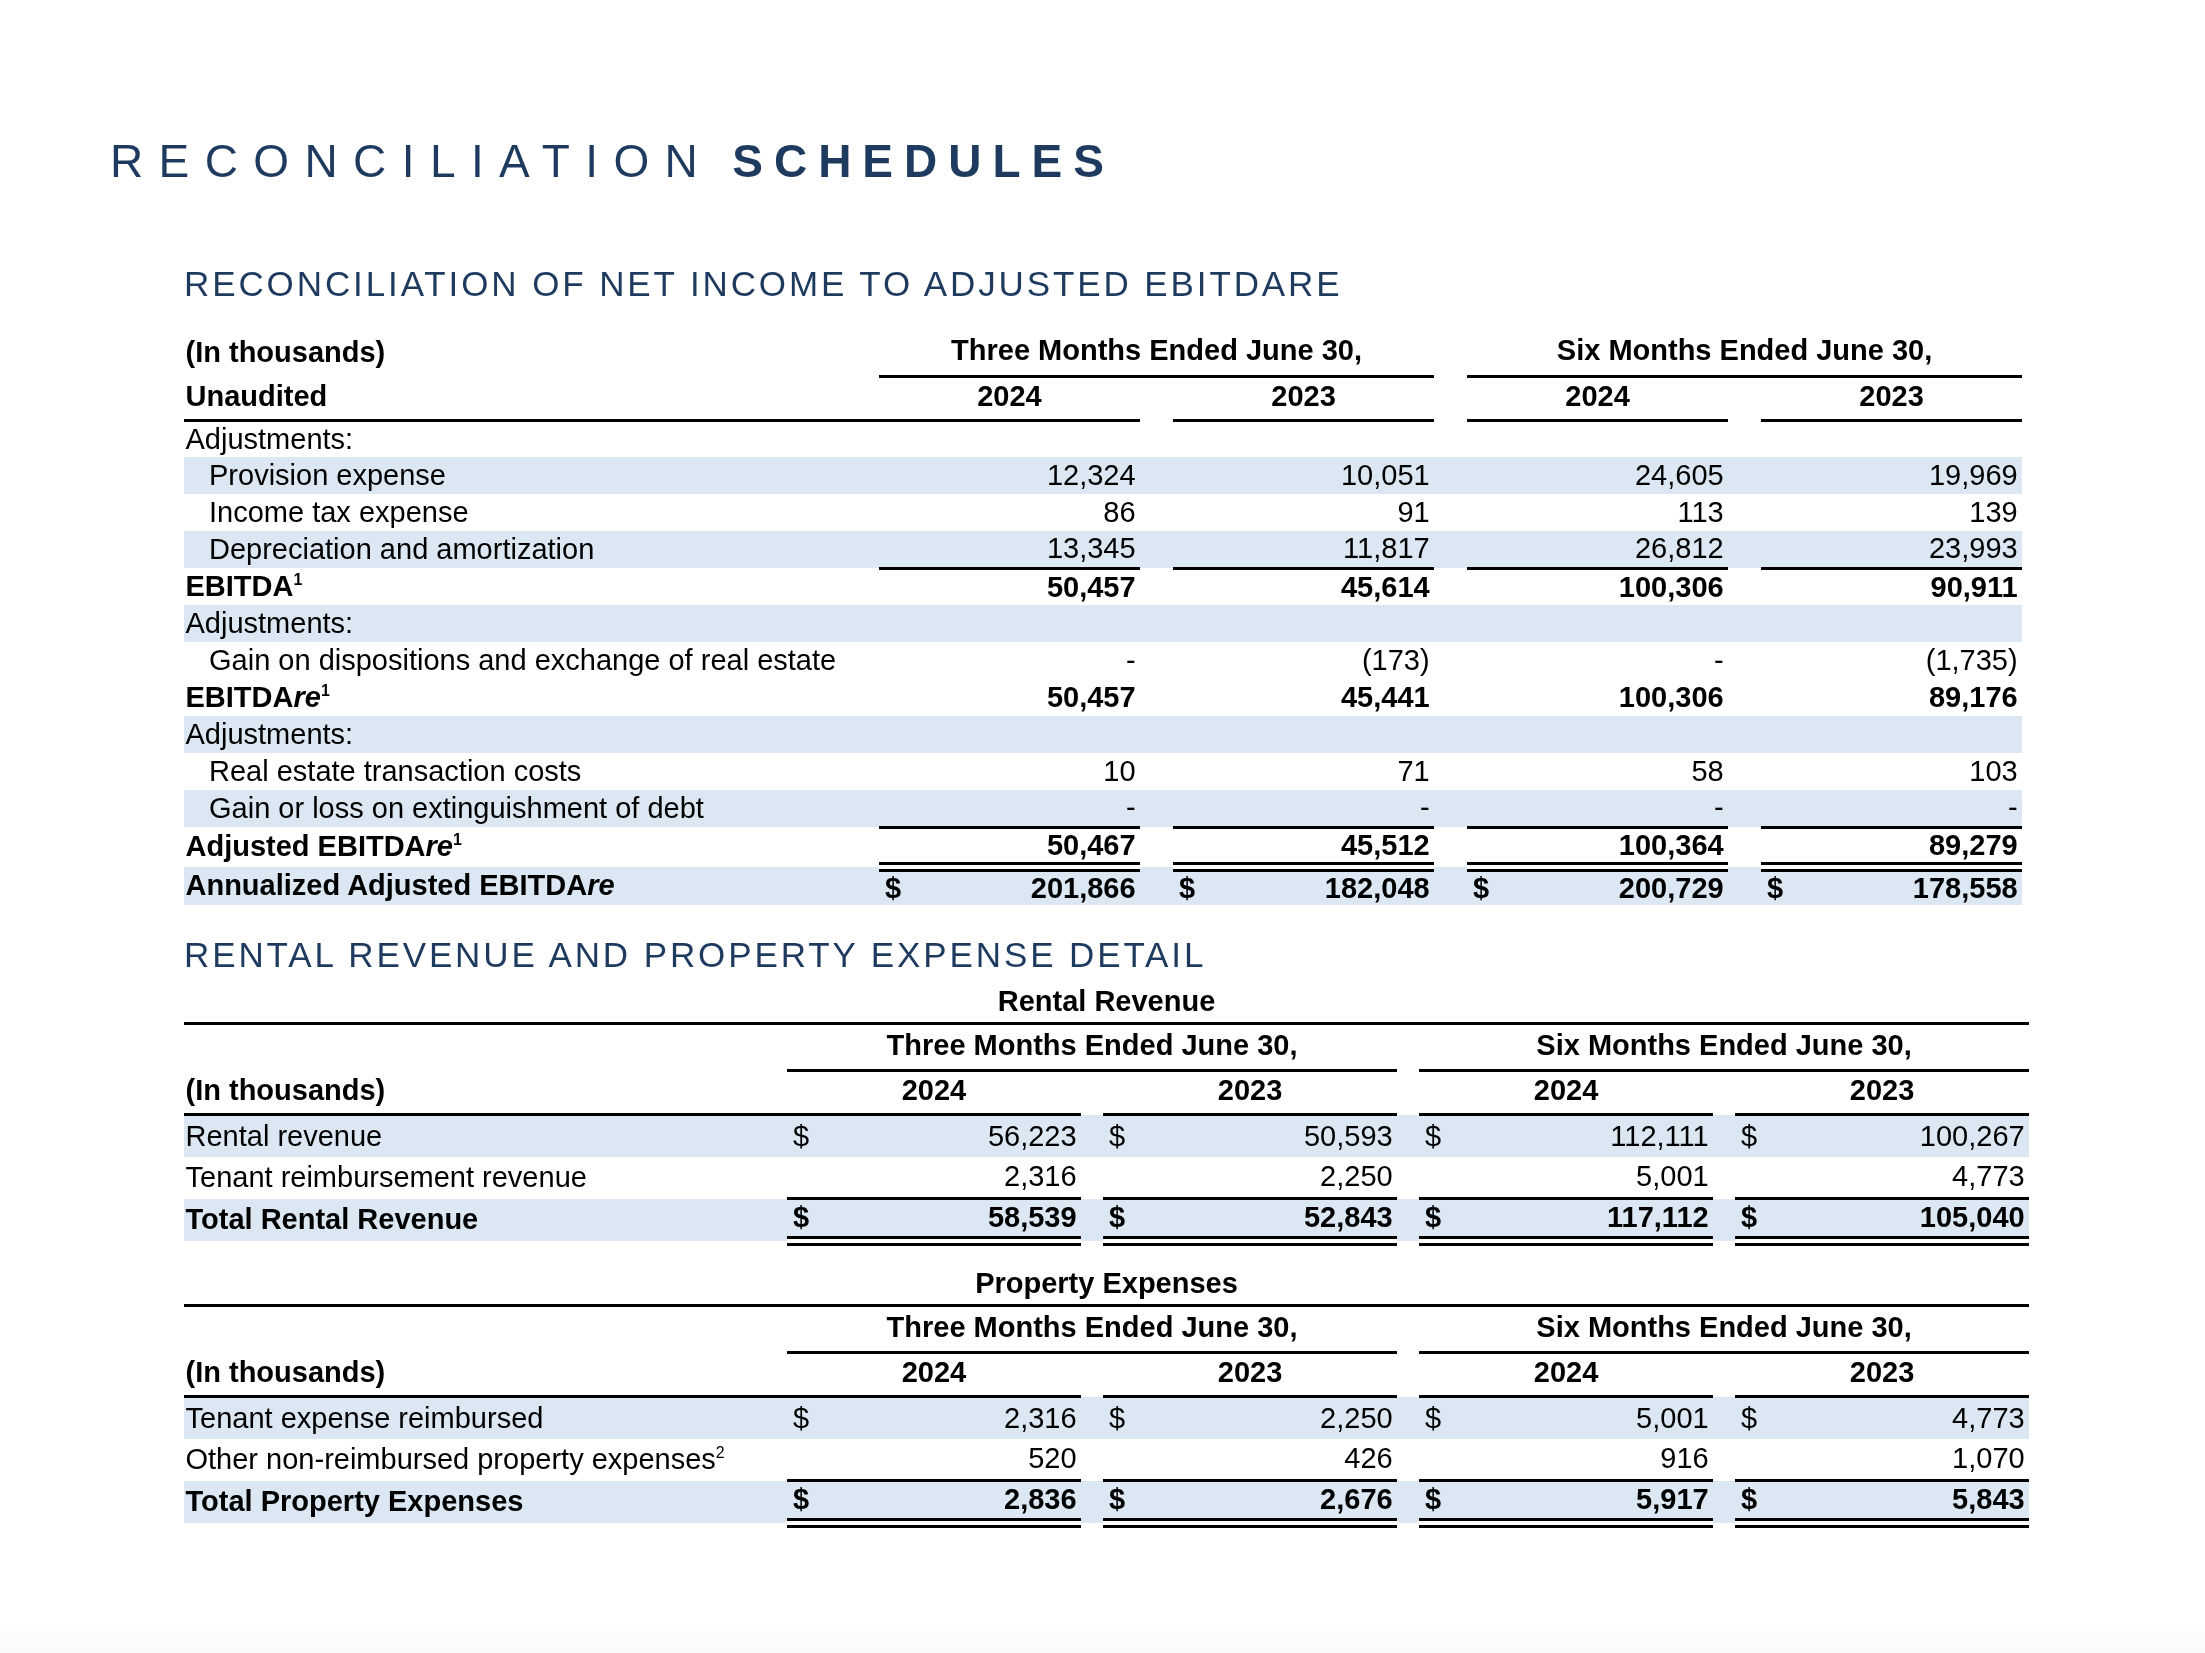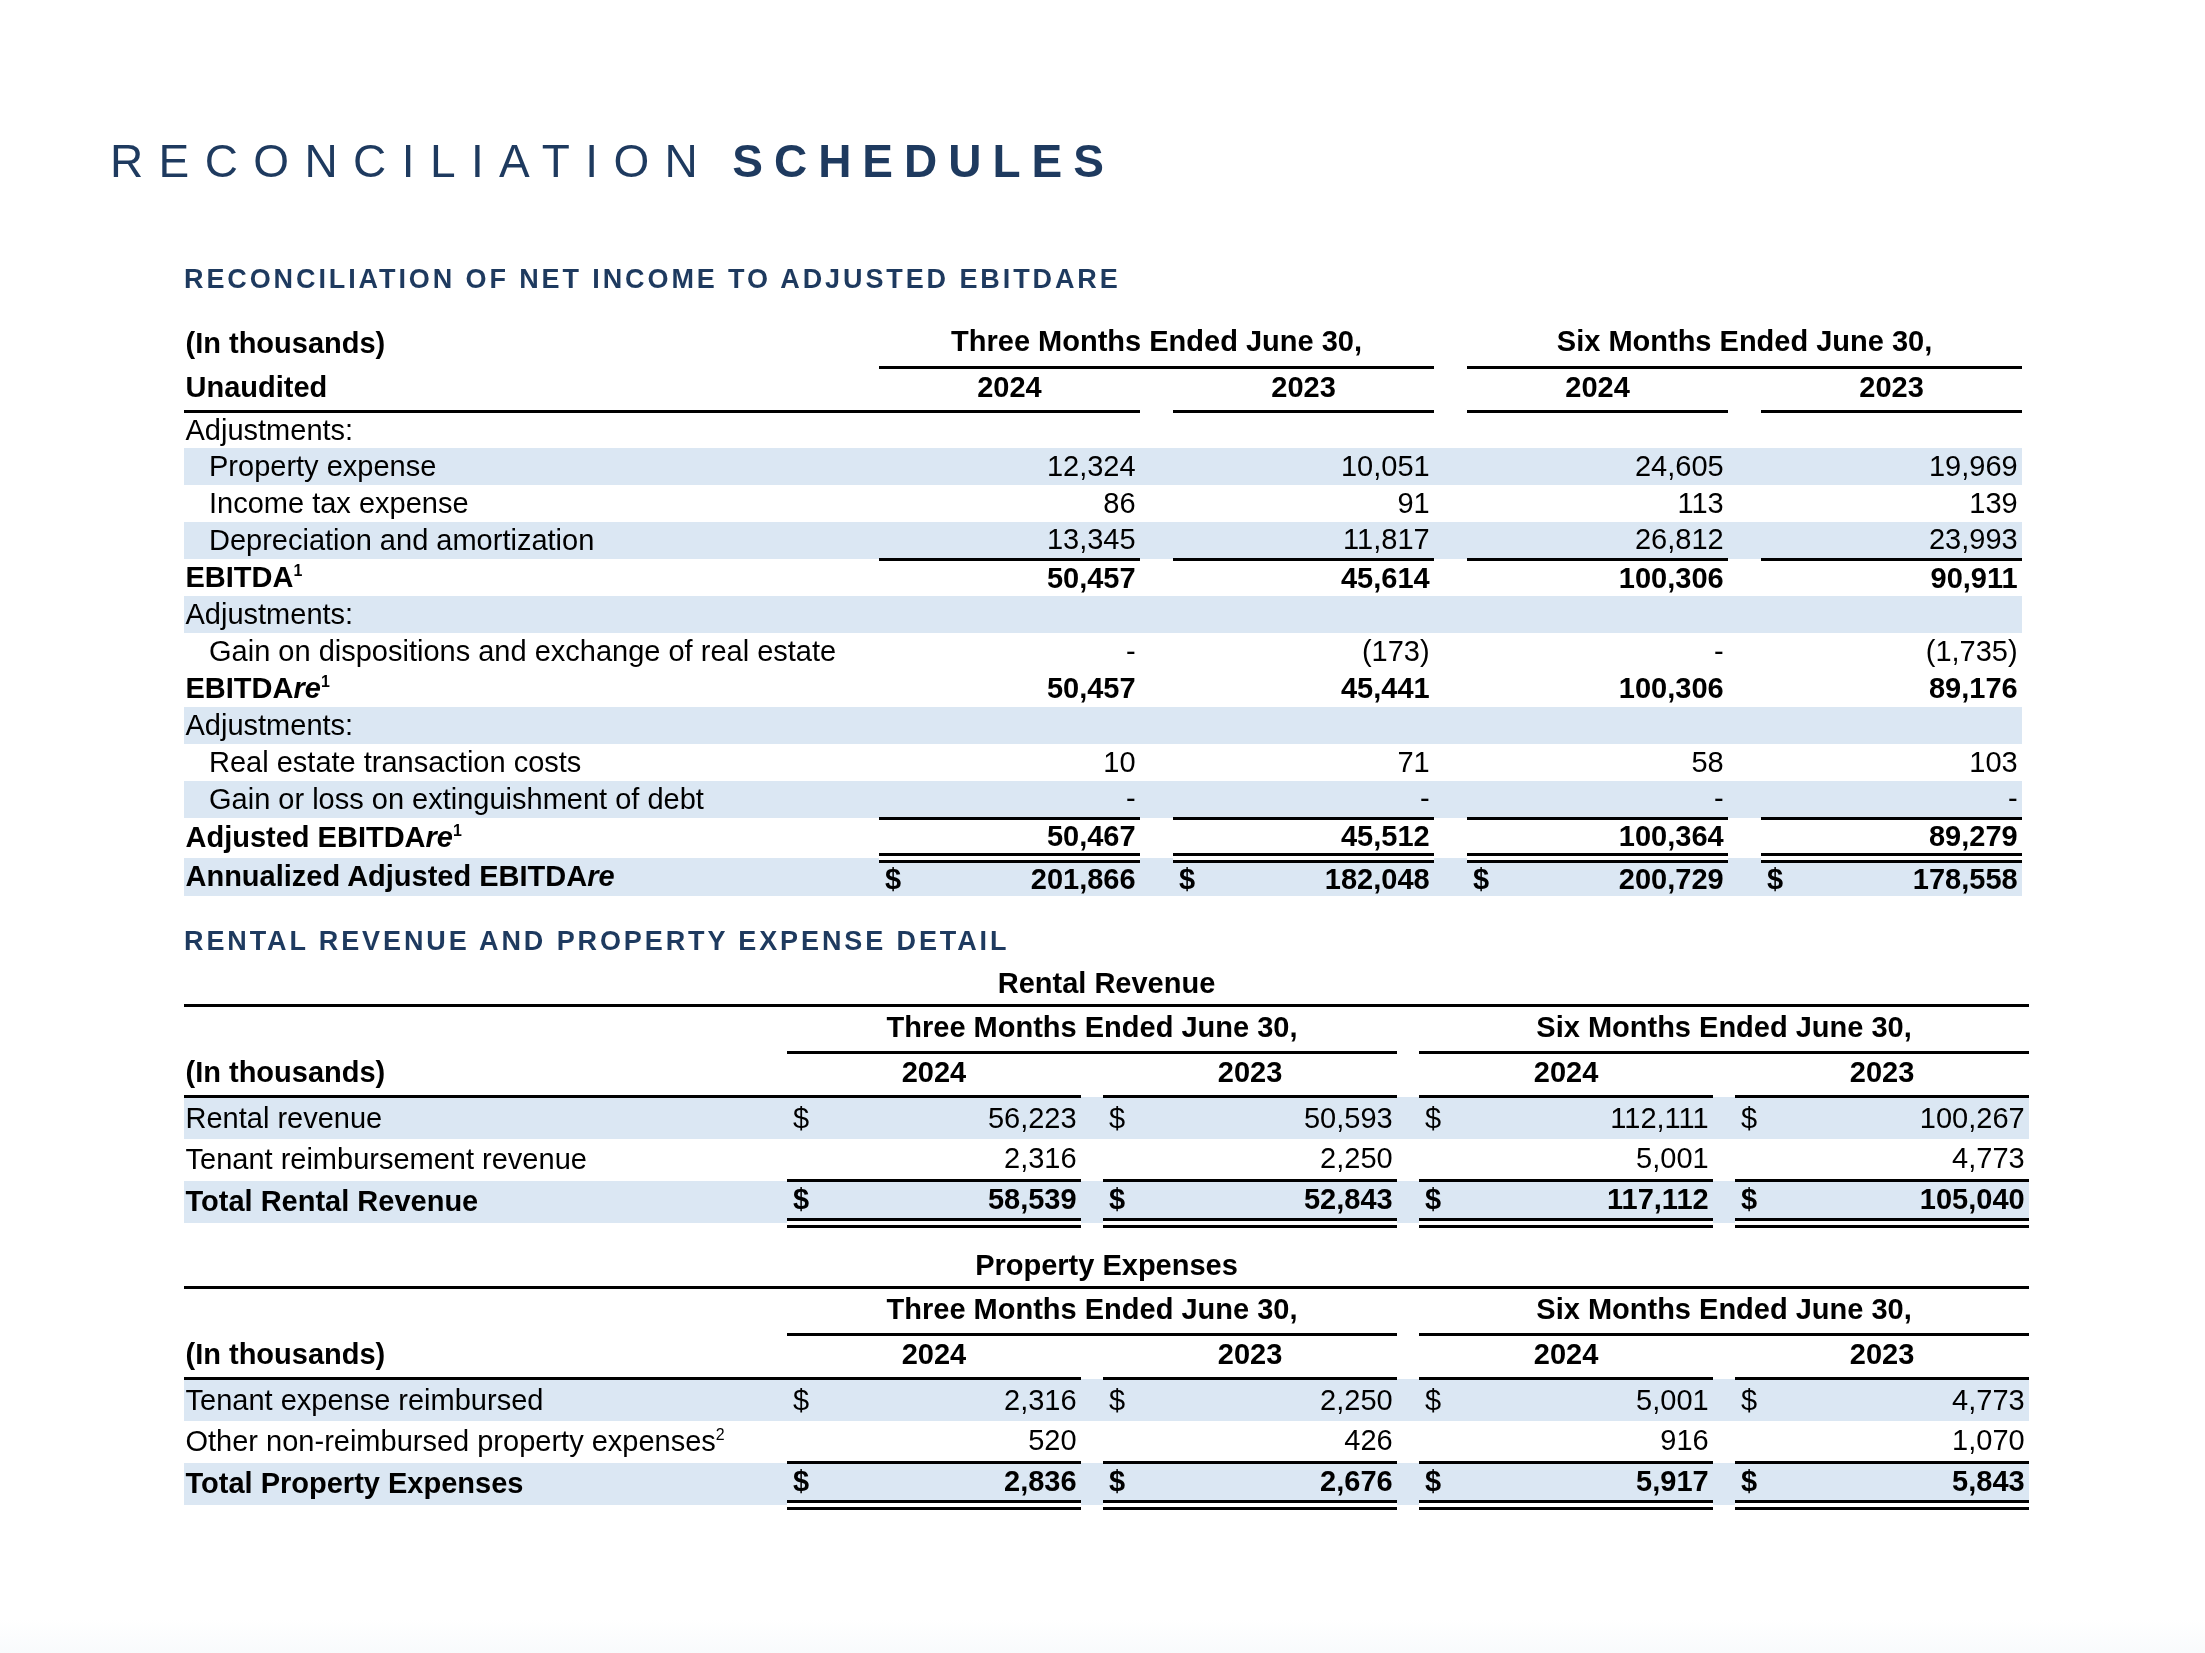--- a/index.html
+++ b/index.html
@@ -16,21 +16,21 @@
   .bottom-fade{position:absolute;left:0;right:0;bottom:0;height:169px;z-index:0;
     background:linear-gradient(180deg, rgba(255,255,255,0) 0%, var(--fade) 100%);}
   .content{position:relative;z-index:1;}
 
   
   .main-title{margin:134px 0 0 110px;font-size:46px;color:var(--navy);white-space:nowrap;}
   .main-title .light{font-weight:400;letter-spacing:15.4px;margin-right:19px;}
   .main-title .heavy{font-weight:700;letter-spacing:11px;}
 
   
-  .section-heading{margin:76px 0 0 184px;font-size:27px;font-weight:700;
+  .section-heading{margin:76px 0 0 184px;font-size:35px;font-weight:400;
     color:var(--navy);letter-spacing:2.9px;white-space:nowrap;}
   .section-heading.second{margin-top:30px;}
 
   
   .subtable-title{width:1845px;margin:10.3px 0 4.4px 184px;text-align:center;
     font-size:29px;font-weight:700;color:#000;}
 
   
   table{border-collapse:collapse;table-layout:fixed;margin-left:184px;}
   table.t1{width:1838px;margin-top:25px;}
@@ -115,21 +115,21 @@
             <td class="dol"></td>
             <td class="val"></td>
             <td class="gap"></td>
             <td class="dol"></td>
             <td class="val"></td>
             <td class="gap"></td>
             <td class="dol"></td>
             <td class="val"></td>
           </tr>
           <tr class="body shaded ">
-            <td class="lbl indent">Property expense</td>
+            <td class="lbl indent">Provision expense</td>
             <td class="dol"></td>
             <td class="val">12,324</td>
             <td class="gap"></td>
             <td class="dol"></td>
             <td class="val">10,051</td>
             <td class="gap"></td>
             <td class="dol"></td>
             <td class="val">24,605</td>
             <td class="gap"></td>
             <td class="dol"></td>

